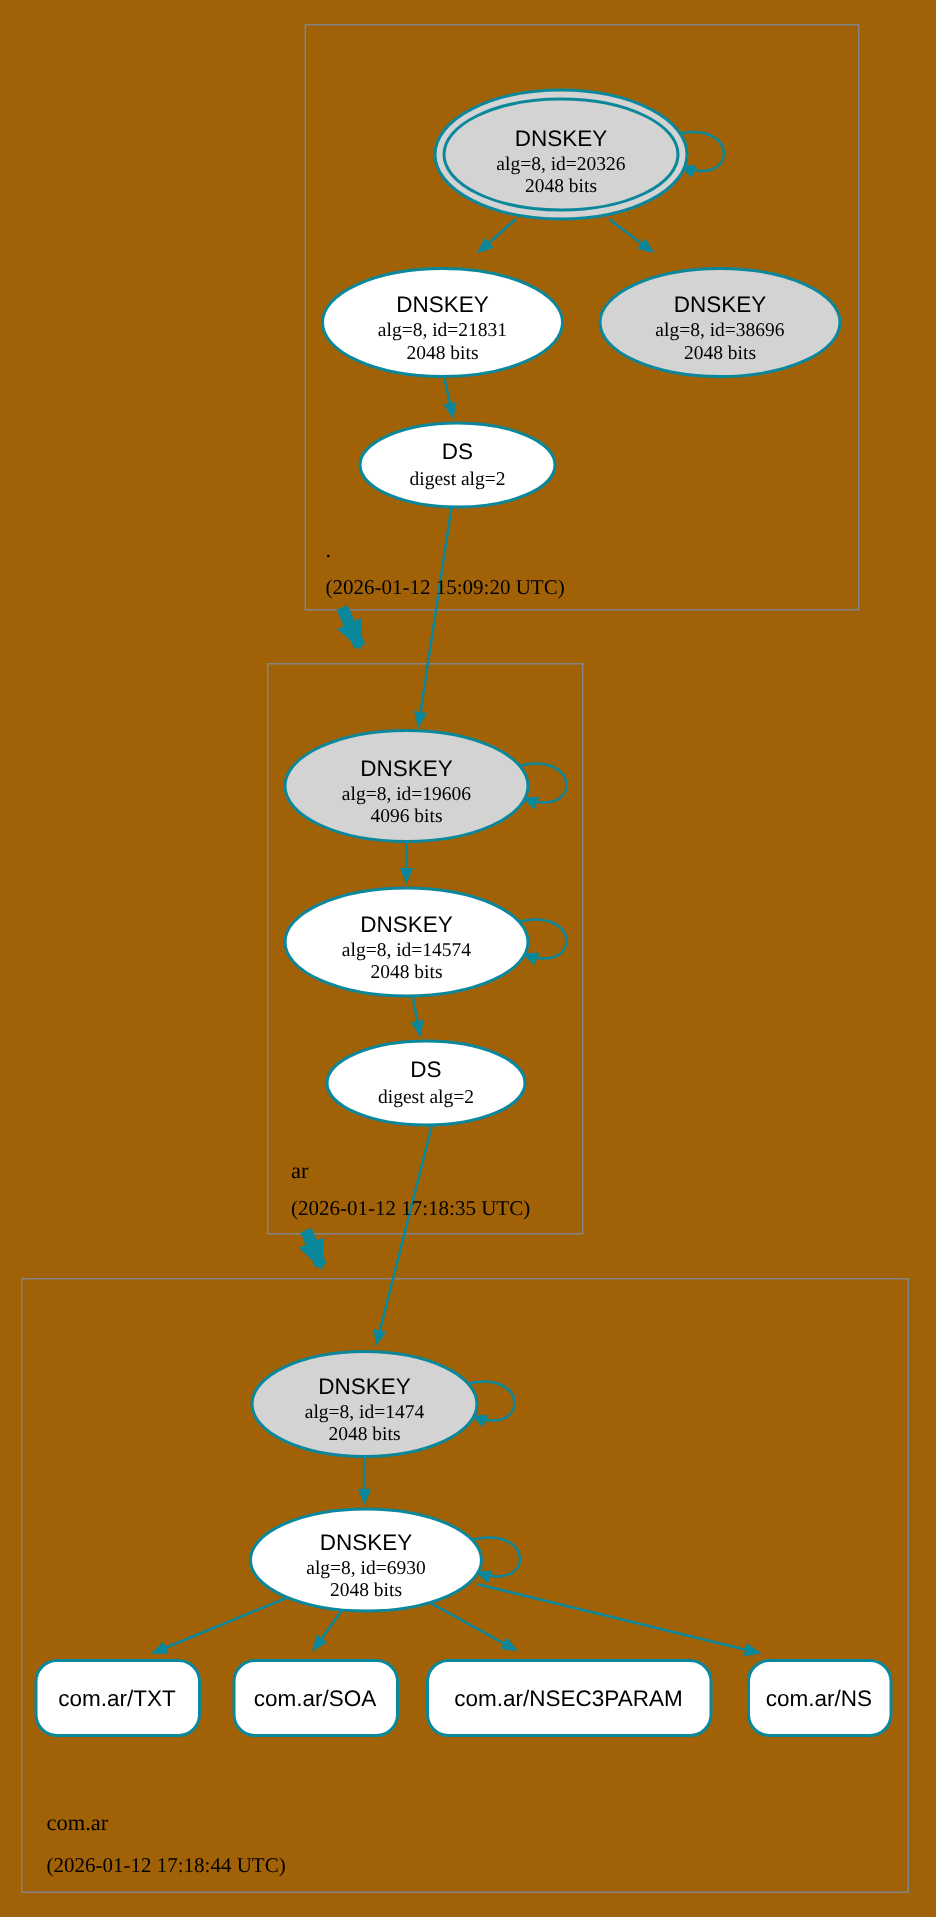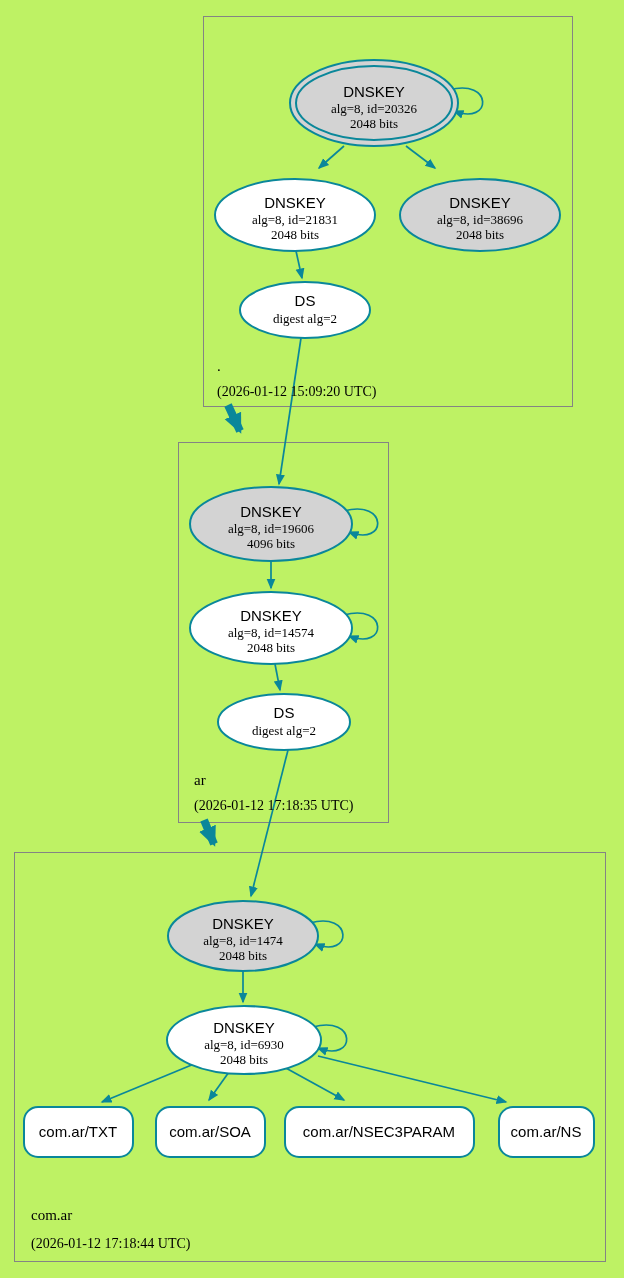--- a/index.html
+++ b/index.html
@@ -3,21 +3,21 @@
 <meta charset="utf-8">
 <style>
   :root{
     --accent:#0a879a;
     --node-fill-gray:#d3d3d3;
     --node-fill-white:#ffffff;
     --zone-border:#848484;
     --text:#000000;
   }
   html,body{margin:0;padding:0;background:#ffffff;}
-  #stage{width:624px;height:1278px;background:#bef264;position:relative;text-decoration:underline;}
+  #stage{width:624px;height:1278px;background:#a16207;position:relative;text-decoration:underline;}
   svg{display:block;}
   .zonebox{fill:none;stroke:var(--zone-border);stroke-width:1;}
   .edge{stroke:var(--accent);stroke-width:1.7;fill:none;}
   .edge-thick{stroke:var(--accent);stroke-width:8;fill:none;}
   .ell{stroke:var(--accent);stroke-width:2;}
   .fill-gray{fill:var(--node-fill-gray);}
   .fill-white{fill:var(--node-fill-white);}
   .rrbox{fill:var(--node-fill-white);stroke:var(--accent);stroke-width:2;}
   text{fill:var(--text);}
   .nt{font-family:"Liberation Sans",sans-serif;font-size:15px;text-anchor:middle;}

